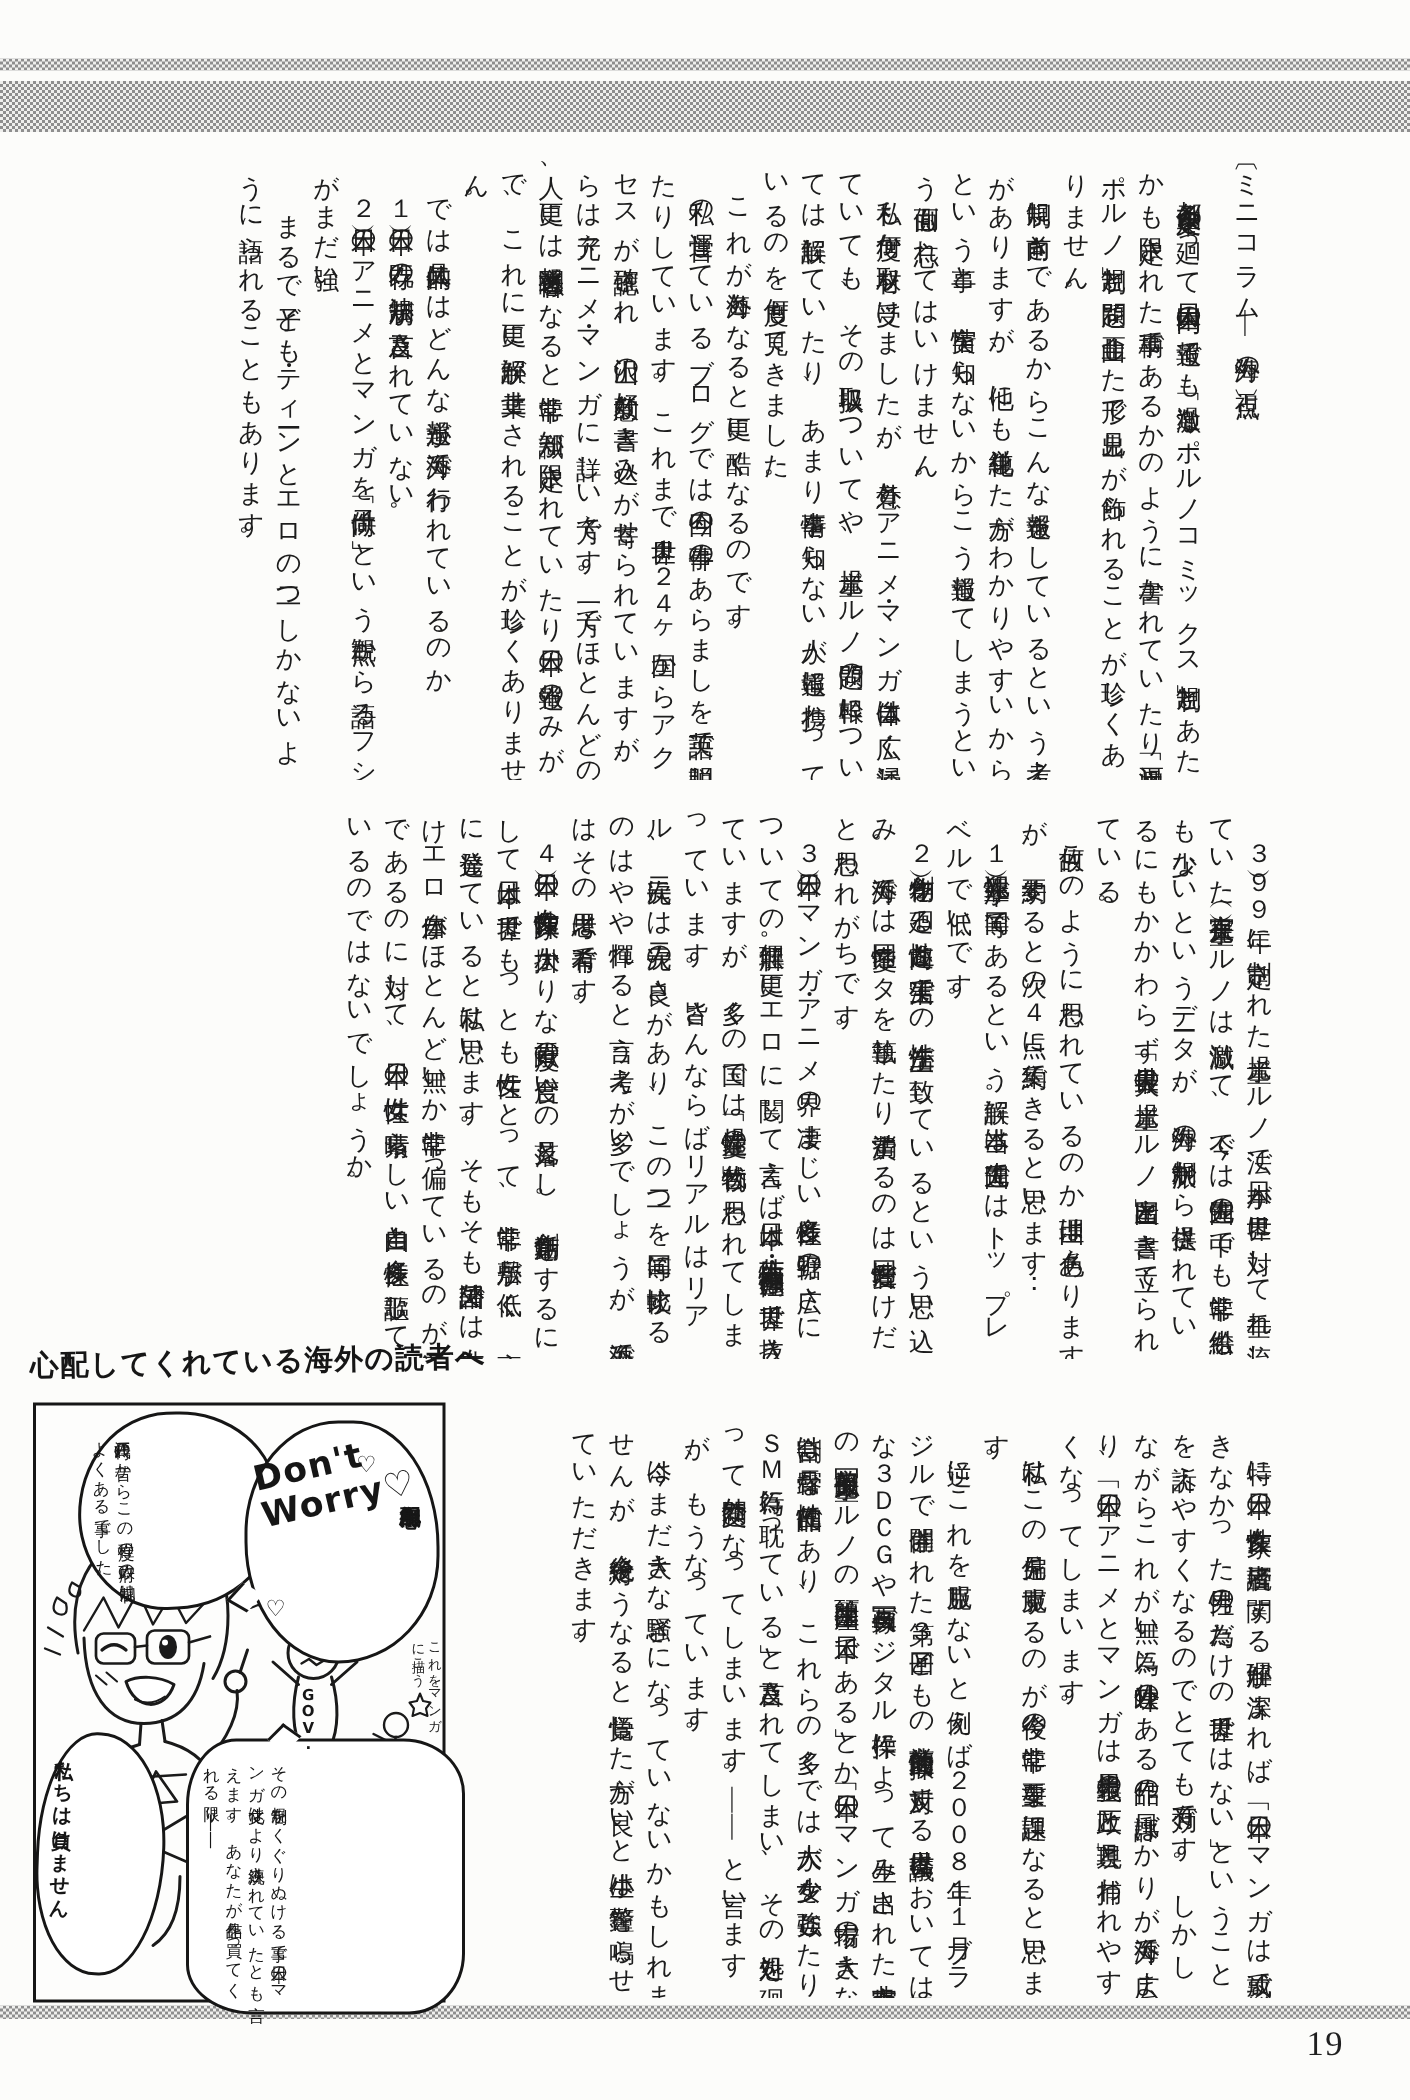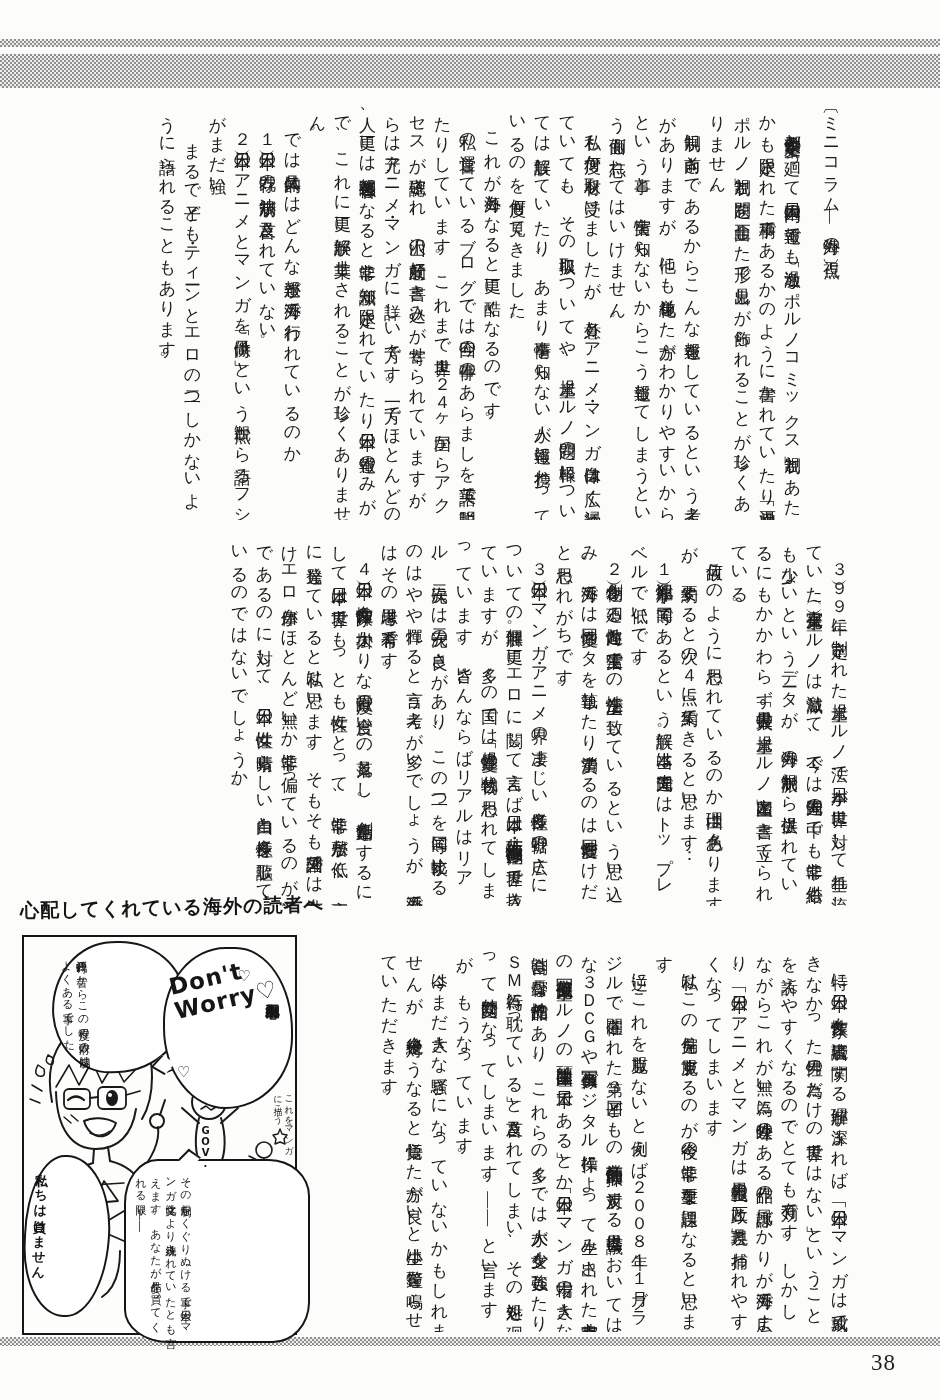--- a/index.html
+++ b/index.html
@@ -202,15 +202,15 @@
       <div id="bubble-refine" class="bubble">
         <span class="vt">その規制をくぐりぬける事で日本のマンガ文化はより洗練されていたとも言えます。あなたが作品を買ってくれる限り――</span>
       </div>
 
       <div id="panel-note">これをマンガに描こう</div>
       <div id="gov-label">GOV.</div>
     </div>
   </div>
 
   <div id="band-bottom" class="checker"></div>
-  <div id="page-number">38</div>
+  <div id="page-number">19</div>
 
 </div>
 
 </body></html>

